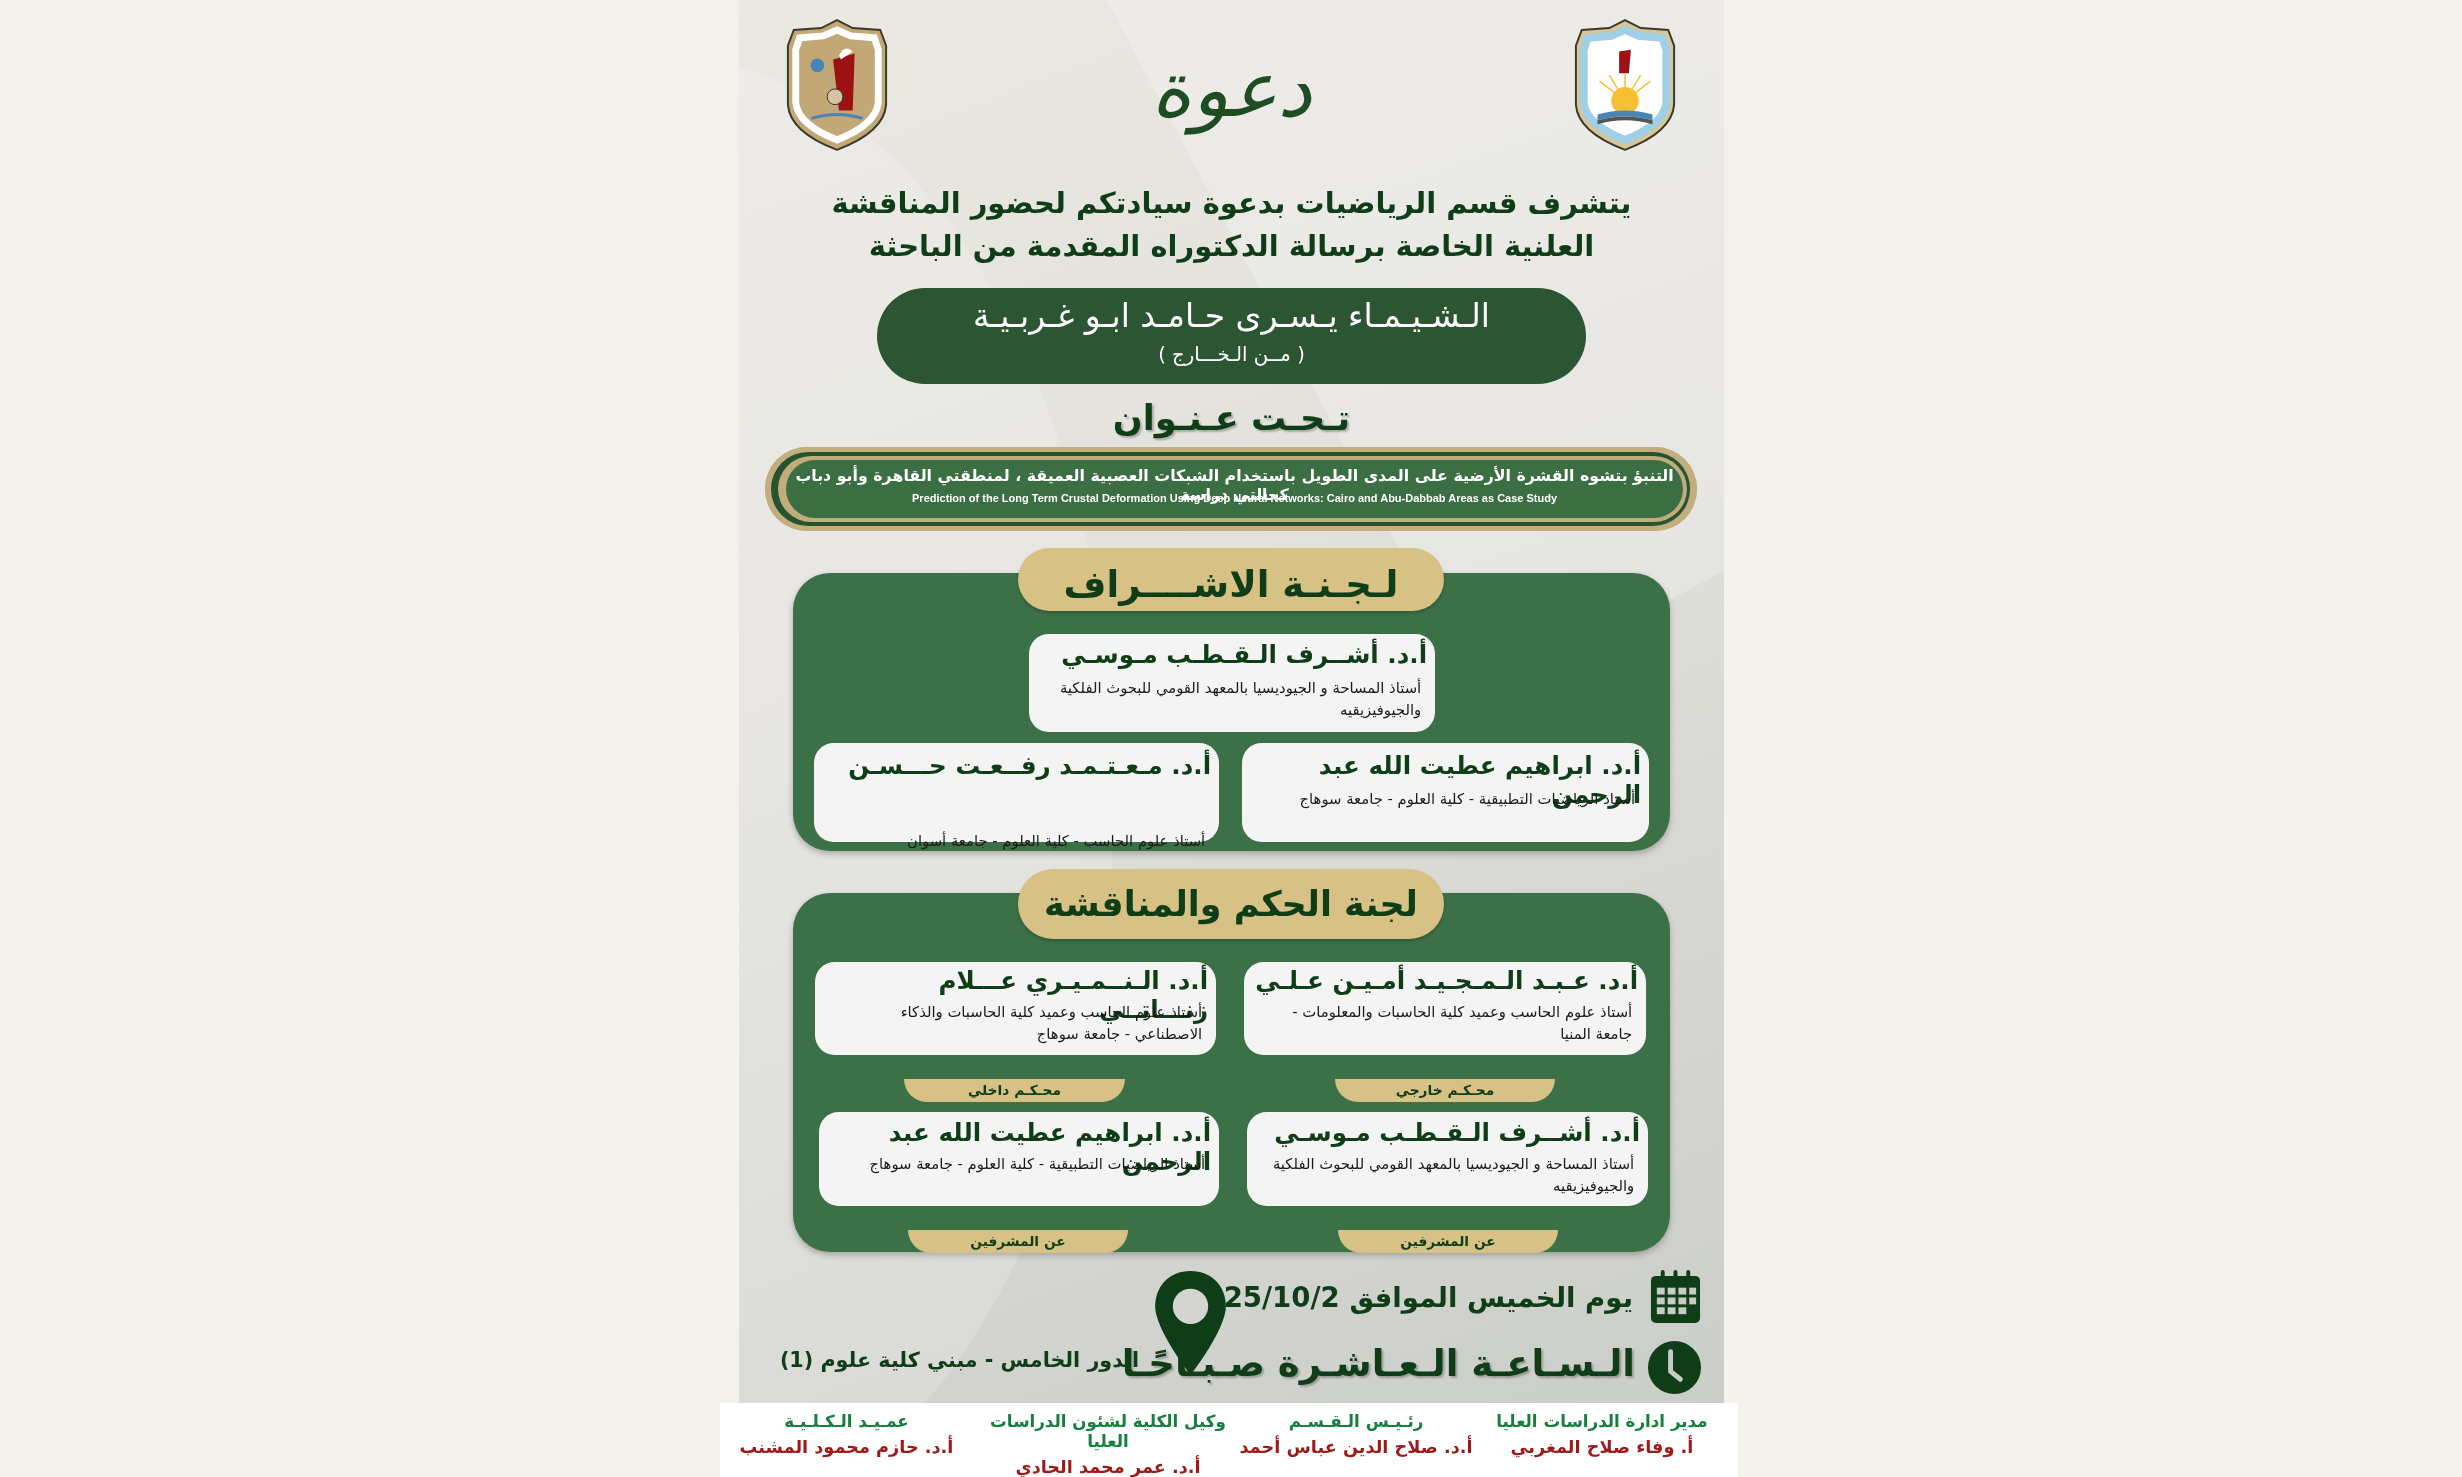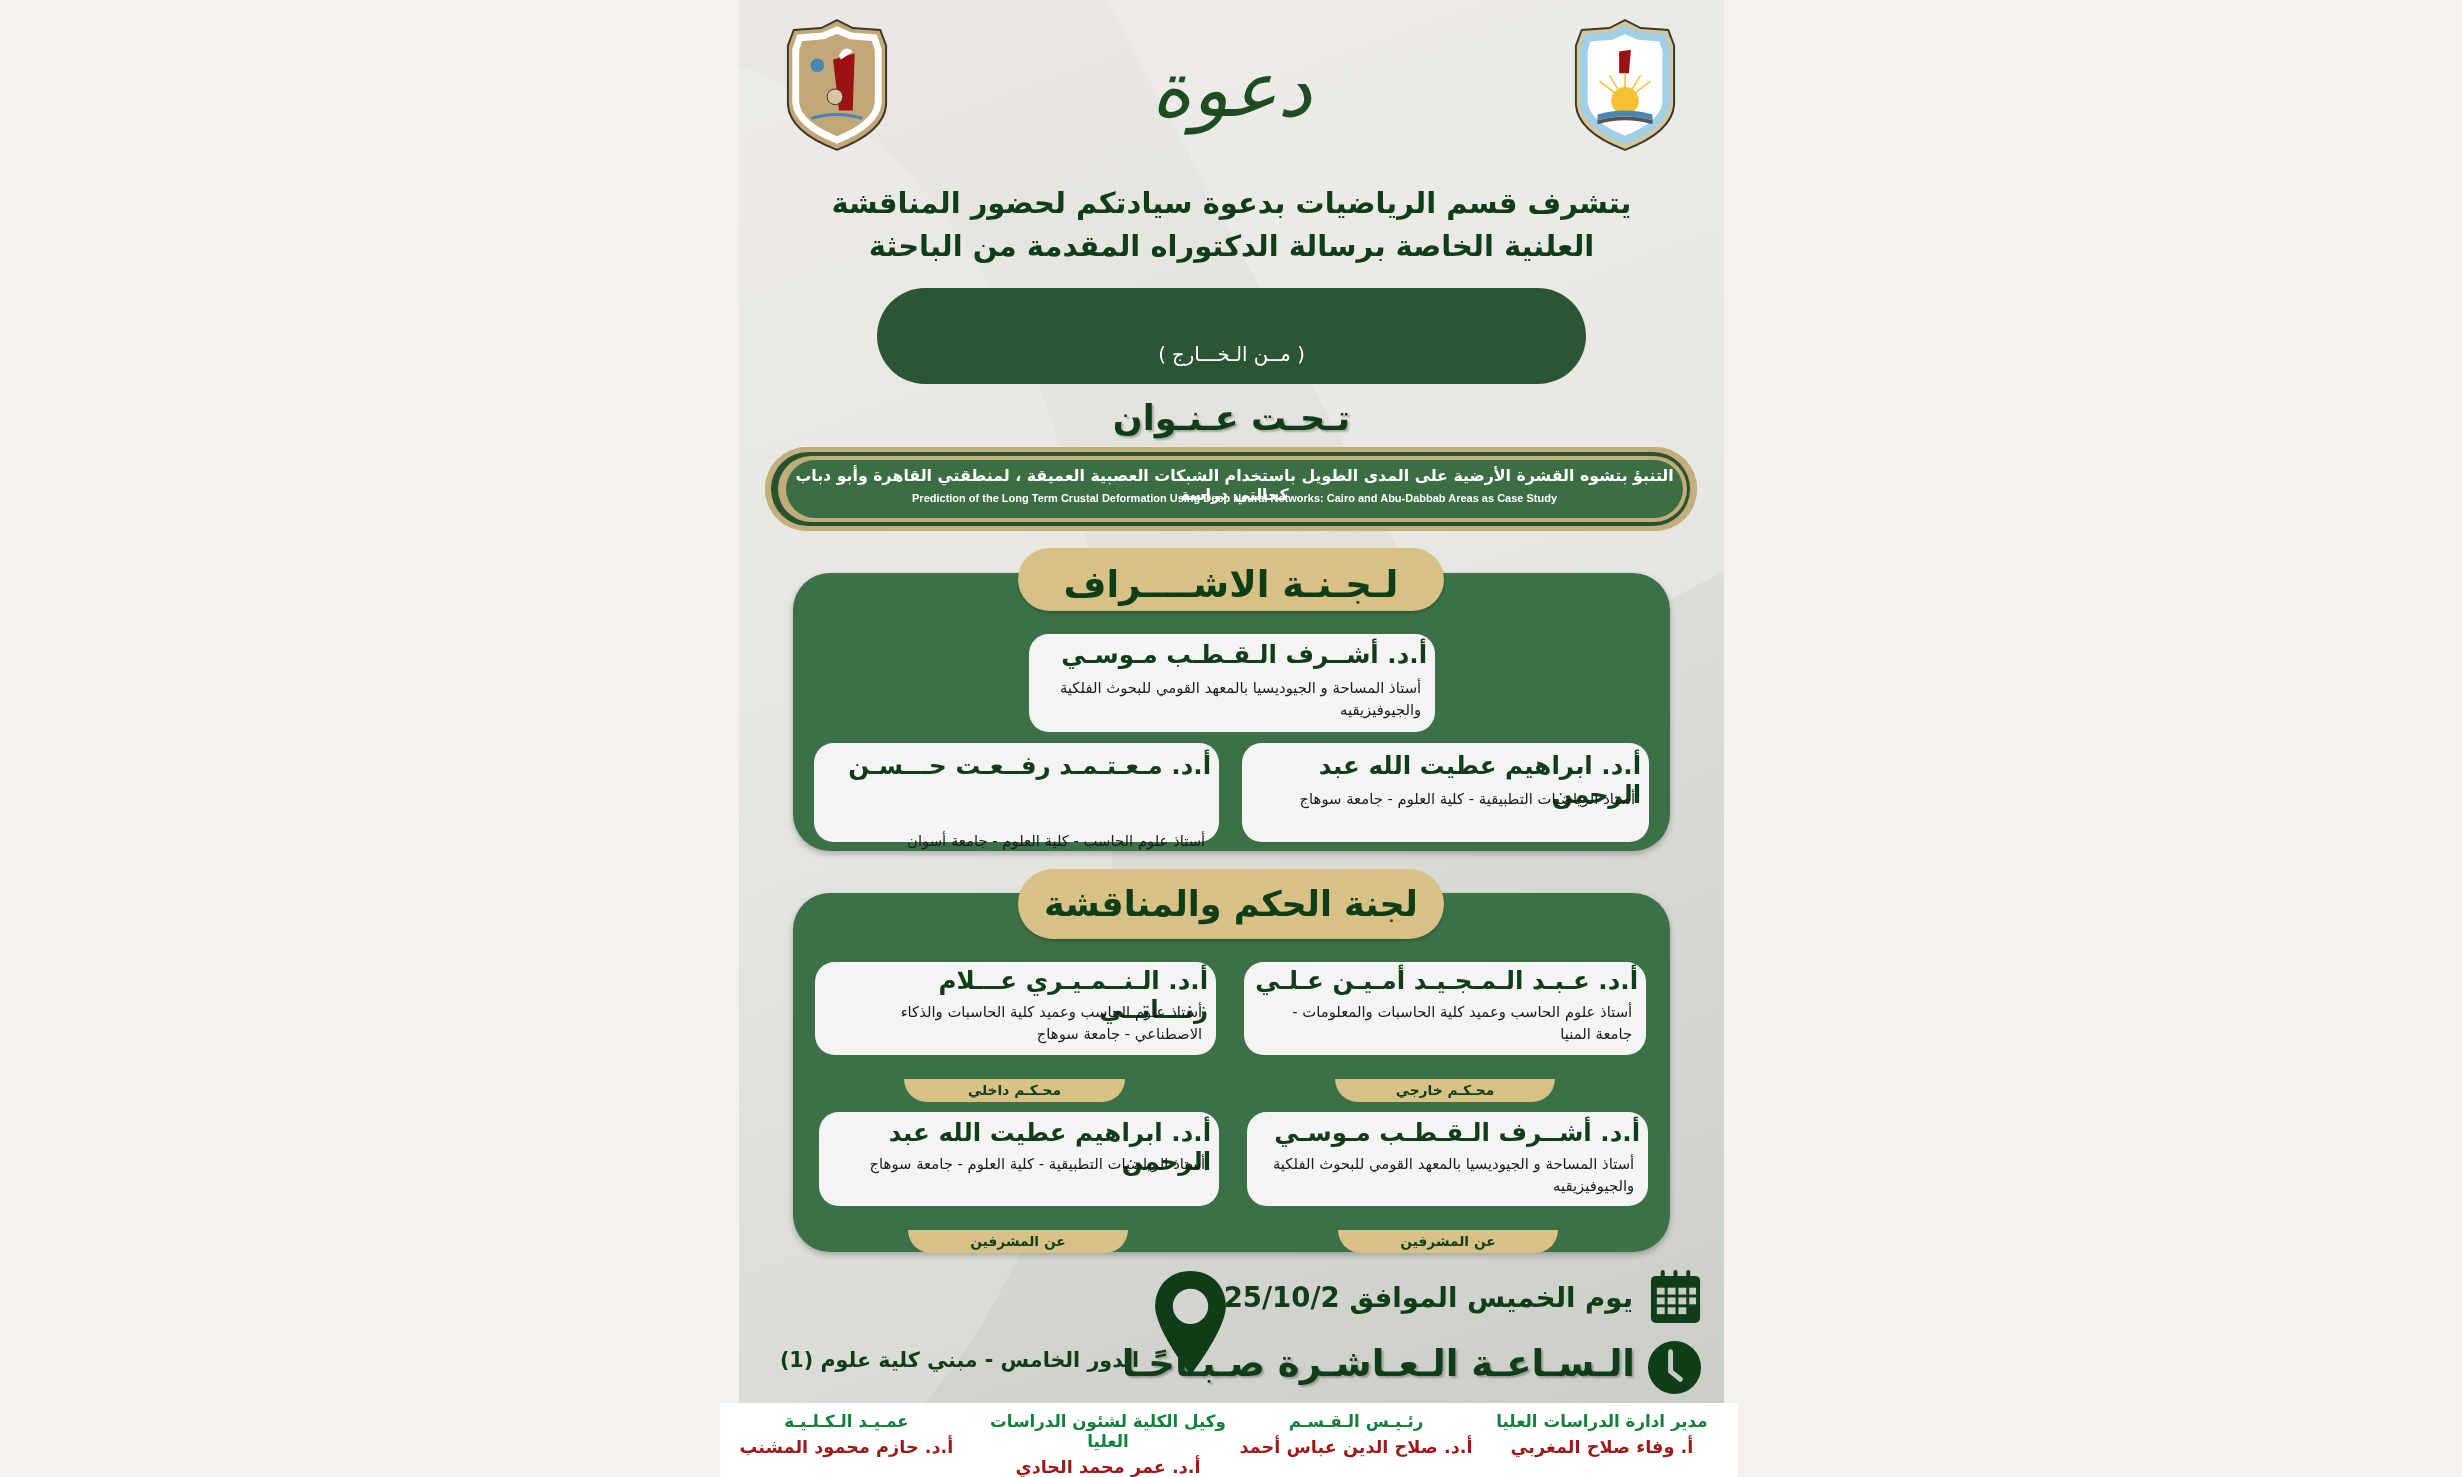--- a/index.html
+++ b/index.html
@@ -126,20 +126,21 @@
     <path d="M28 100 Q56 92 84 100 L84 106 Q56 98 28 106 Z" fill="#4a86b5"></path>
     <path d="M28 106 Q56 98 84 106 L84 110 Q56 102 28 110 Z" fill="#555"></path>
   </svg>
 
   <div class="abs invite-word">دعوة</div>
 
   <div class="abs heading" style="top:189px;">يتشرف قسم الرياضيات بدعوة سيادتكم لحضور المناقشة</div>
   <div class="abs heading" style="top:232px;">العلنية الخاصة برسالة الدكتوراه المقدمة من الباحثة</div>
 
   <div class="abs name-banner">
+    <div class="nm">الـشـيـمـاء يـسـرى حـامـد ابـو غـربـيـة</div>
     <div class="sub">( مــن الـخـــارج )</div>
   </div>
 
   <div class="abs under-title">تـحـت عـنـوان</div>
 
   <div class="abs title-box">
     <div class="ring"></div>
     <div class="ring2"></div>
     <div class="inner">
       <div class="ar">التنبؤ بتشوه القشرة الأرضية على المدى الطويل باستخدام الشبكات العصبية العميقة ، لمنطقتي القاهرة وأبو دباب كحالتي دراسة</div>

